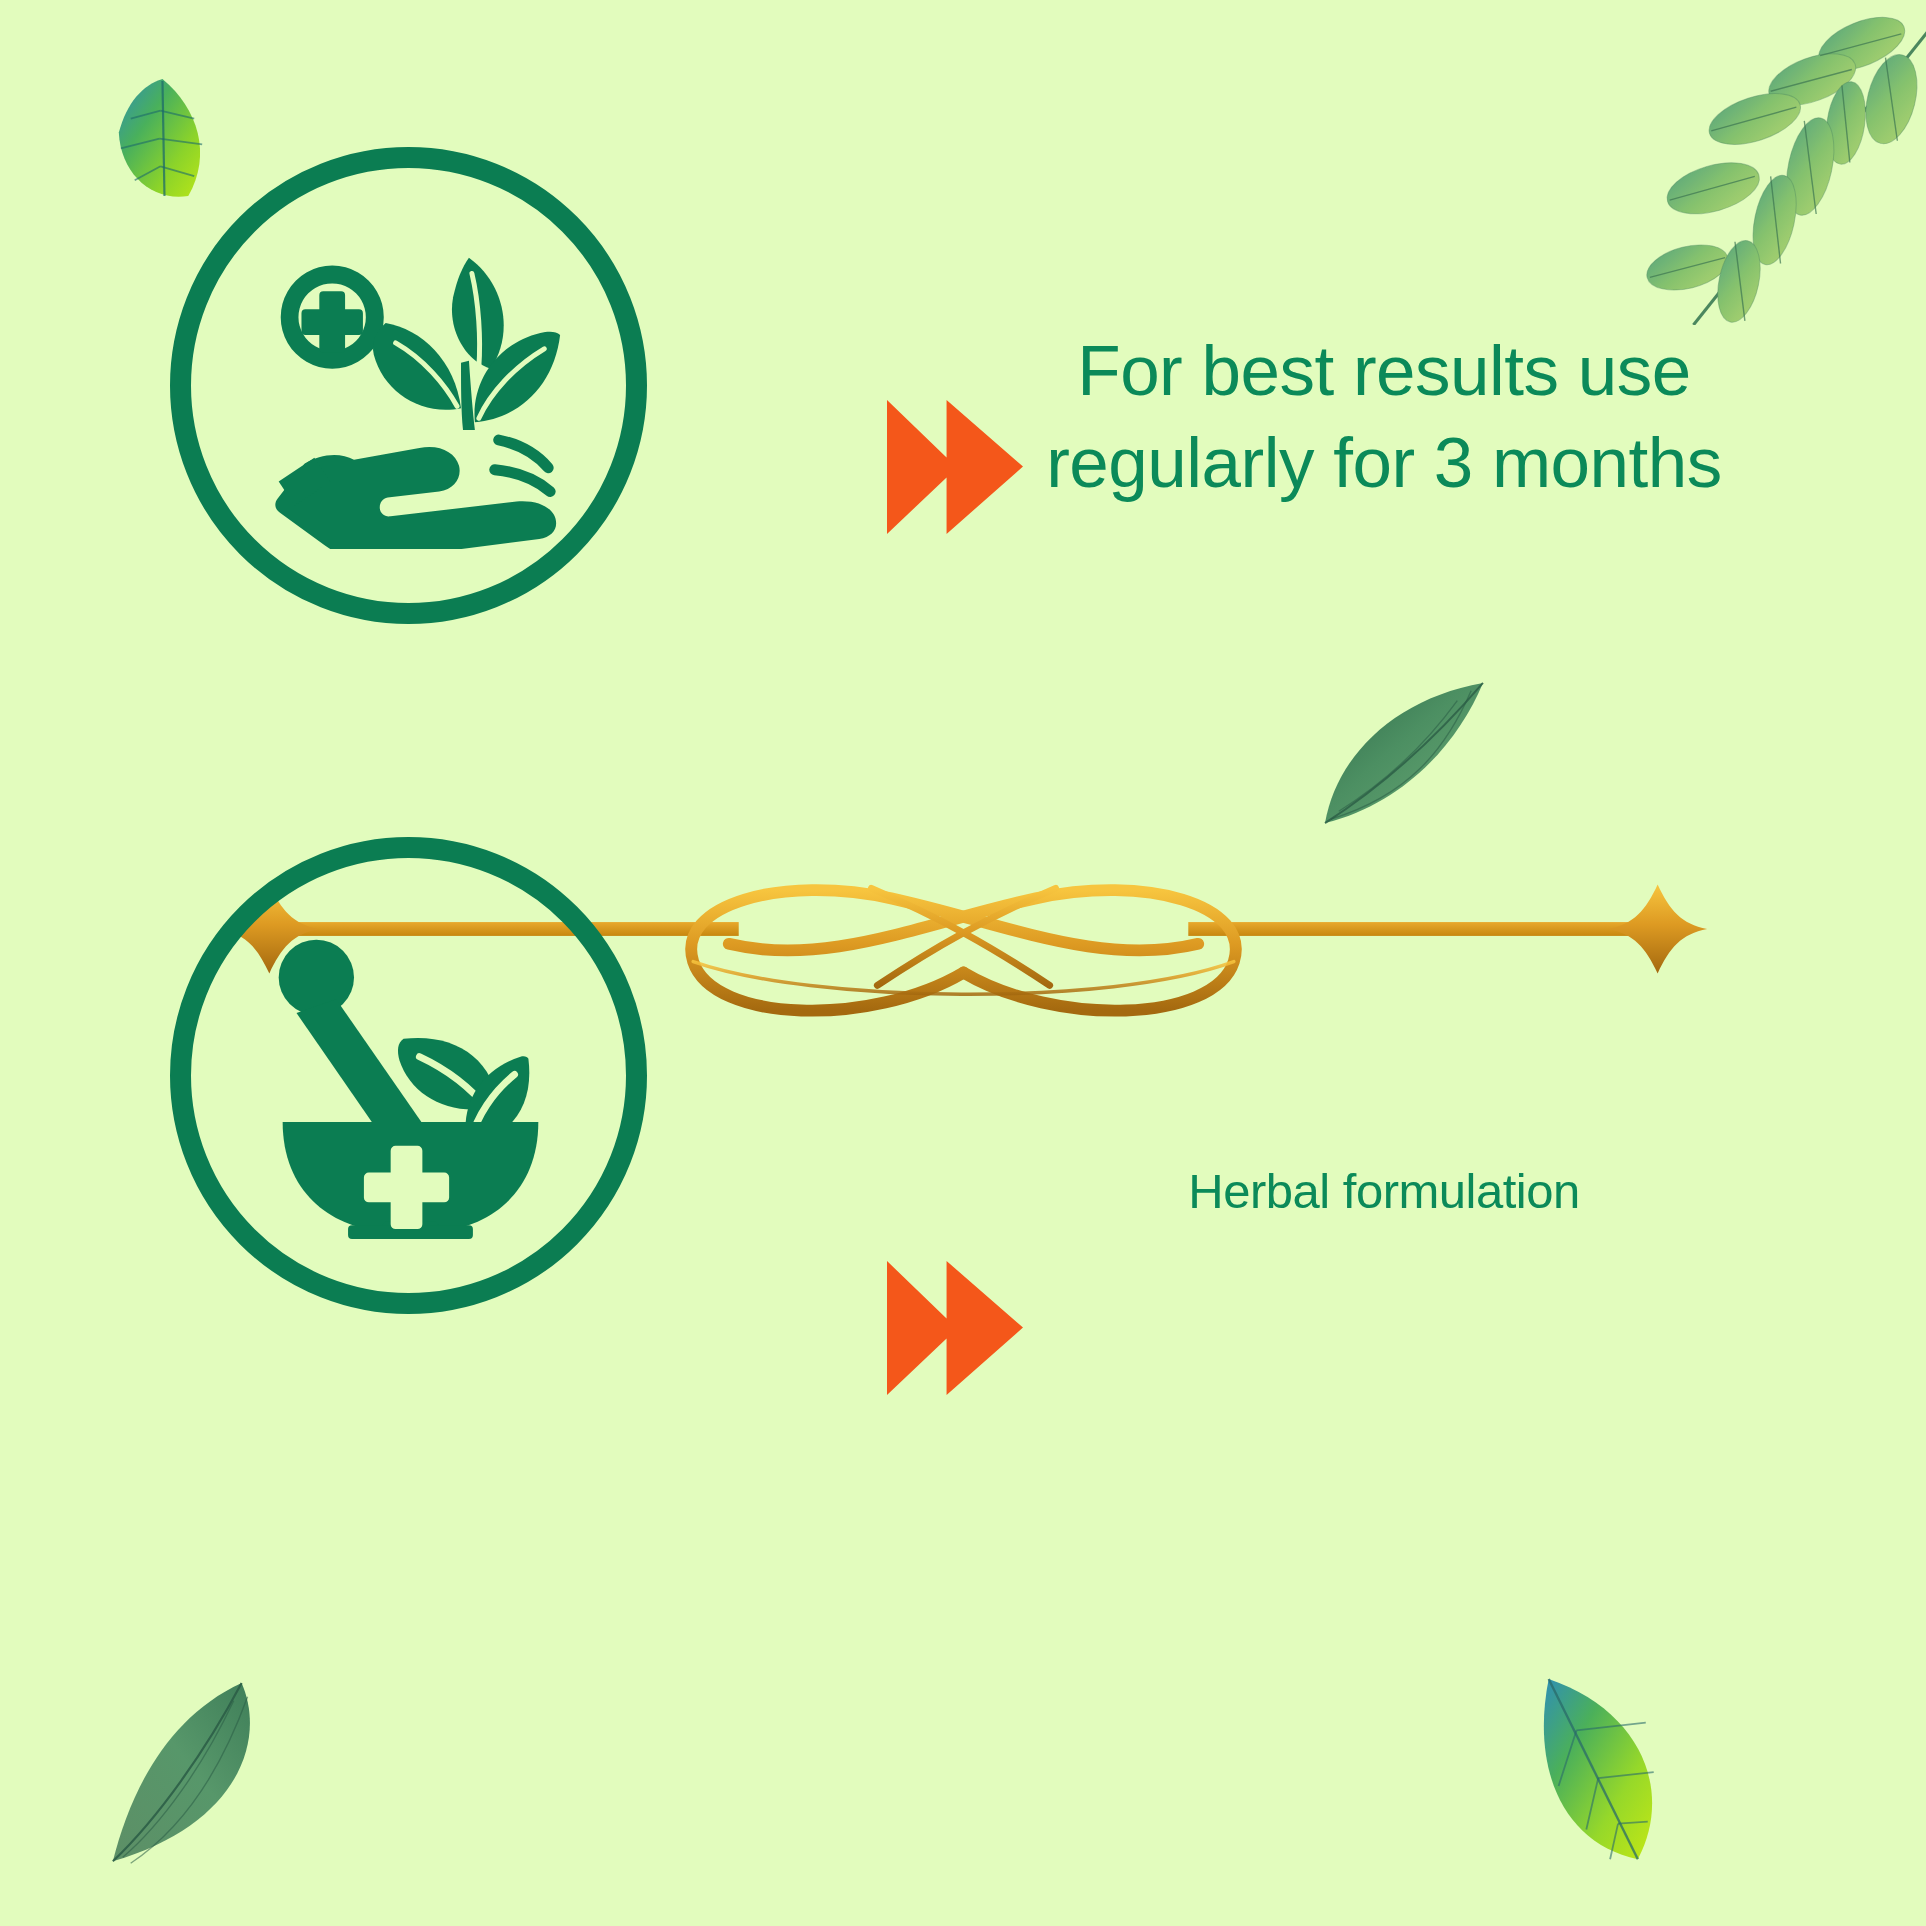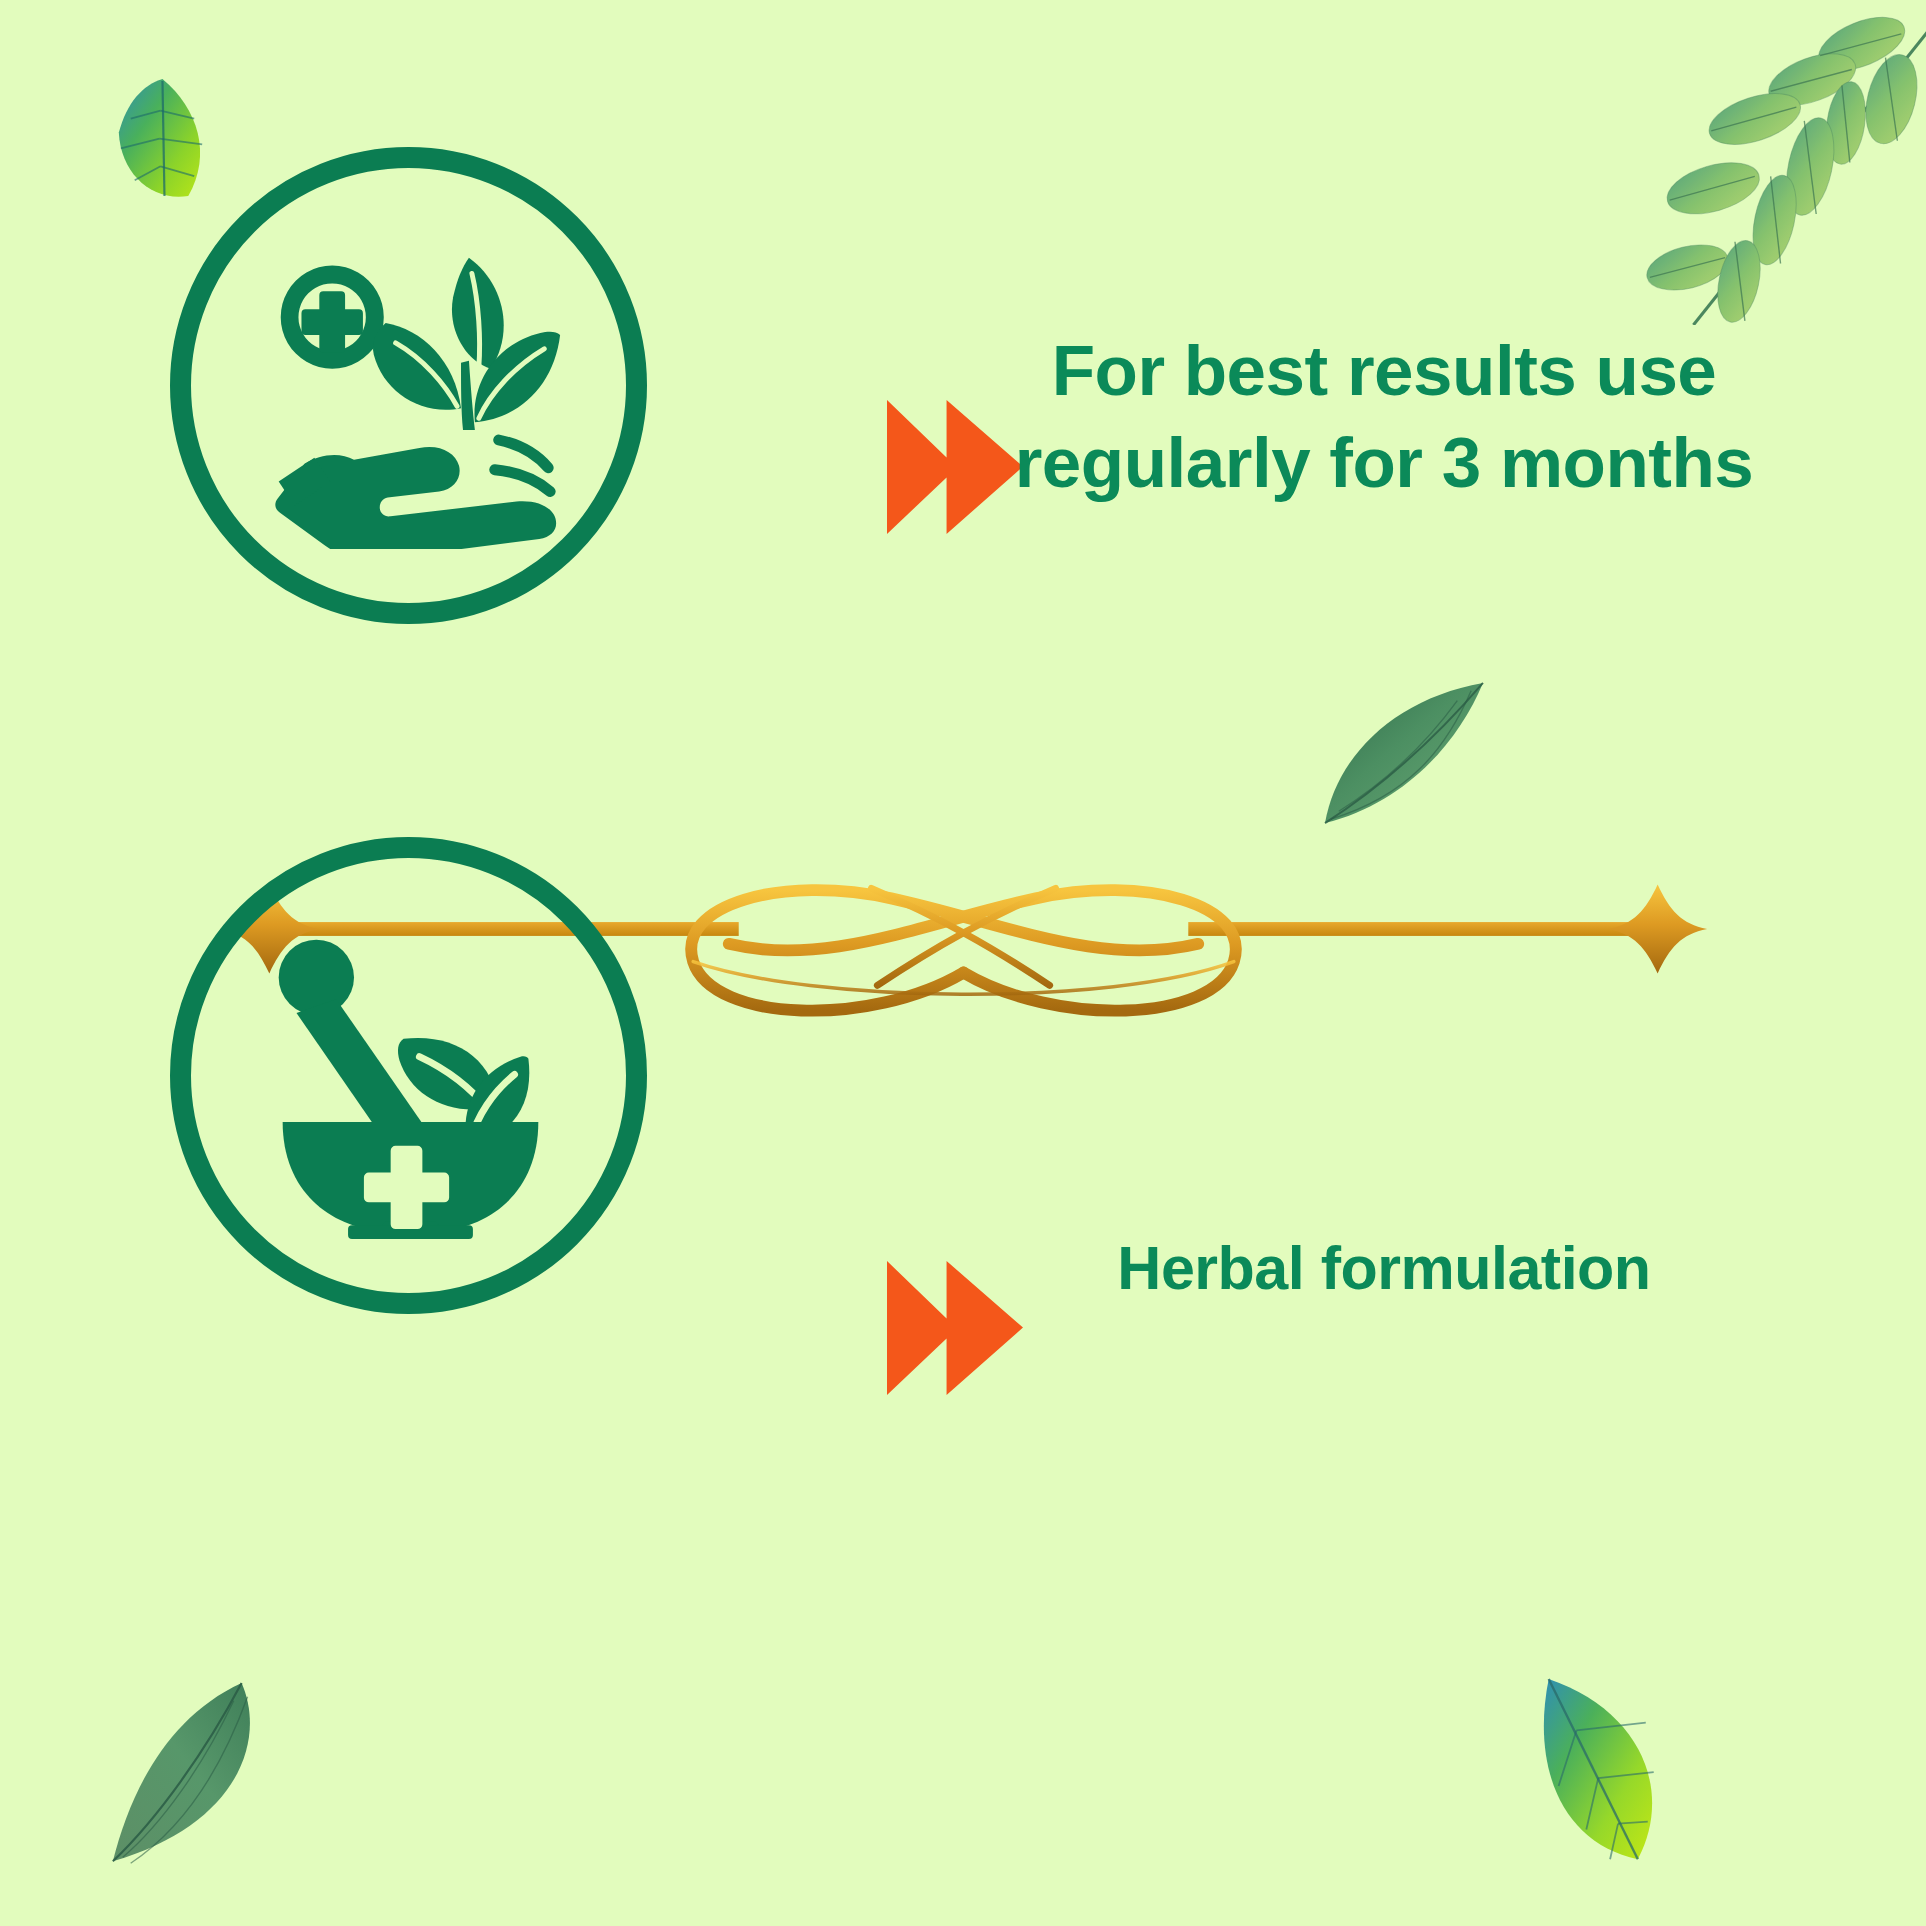--- a/index.html
+++ b/index.html
@@ -47,36 +47,36 @@
     position: absolute;
     width: 136px;
     height: 134px;
   }
   .arrow-top    { left: 887px; top: 400px; }
   .arrow-bottom { left: 887px; top: 1261px; }
 
   .caption {
     position: absolute;
     color: #0b8a59;
-    font-weight: 700;
+    font-weight: 400;
     letter-spacing: -0.5px;
     line-height: 1.30;
     text-align: center;
   }
   .caption-top {
     left: 863px;
     top: 325px;
     width: 1042px;
     font-size: 71px;
   }
   .caption-bottom {
     left: 863px;
-    top: 1229px;
+    top: 1160px;
     width: 1042px;
-    font-size: 61px;
+    font-size: 49px;
   }
   .caption .ln { display: block; white-space: nowrap; }
 
   
   .divider {
     position: absolute;
     left: 0;
     top: 837px;
     width: 1927px;
     height: 183px;

